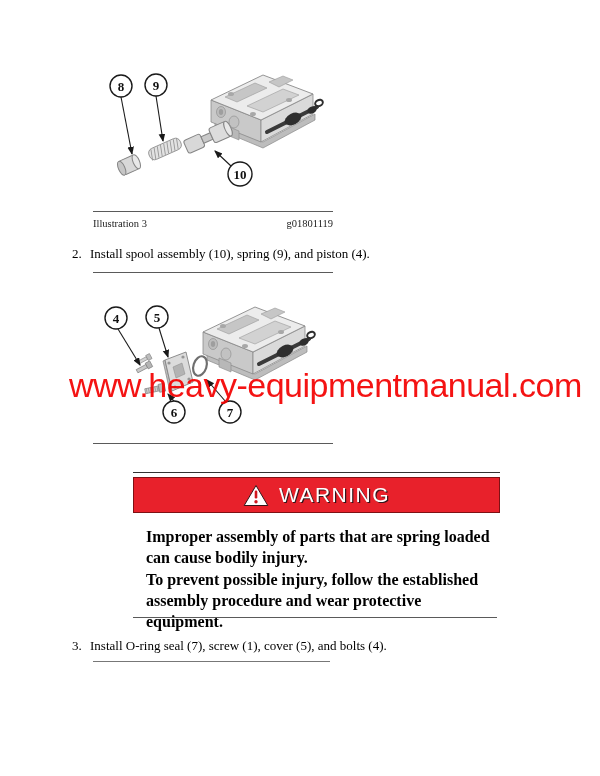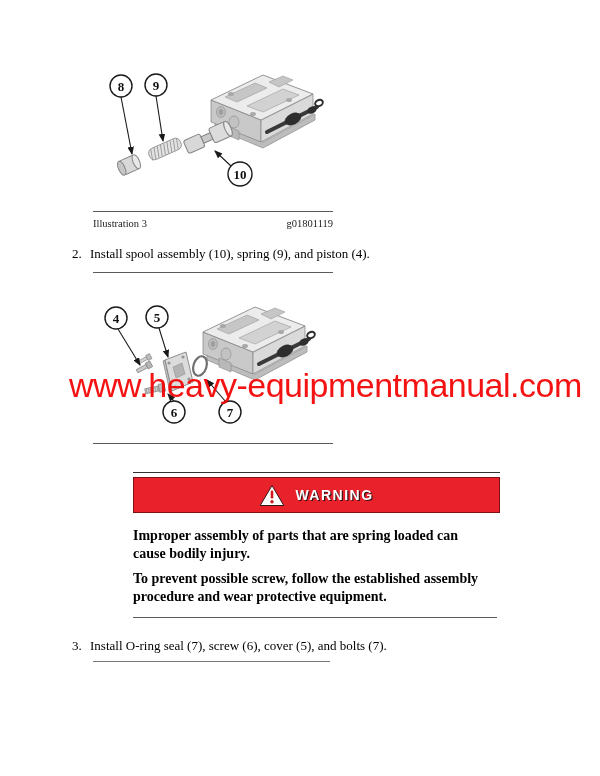--- a/index.html
+++ b/index.html
@@ -33,27 +33,27 @@
     white-space:nowrap;z-index:6;margin-left:29px;
   }
   .warn-banner{
     position:absolute;left:133px;top:477px;width:367px;height:36px;
     background:#e8212b;border:1px solid #7e1114;box-sizing:border-box;
     display:flex;align-items:center;justify-content:center;gap:10px;
     z-index:2;
   }
   .warn-banner .wtitle{
     font-family:"Liberation Sans", sans-serif;
-    font-weight:bold;font-size:14px;color:#ffffff;
+    font-weight:normal;font-size:21px;color:#ffffff;
     letter-spacing:1.5px;
     text-shadow:1.2px 1.2px 0 #33161a;
   }
   .warn-text{
-    position:absolute;left:133px;width:350px;
-    font-weight:bold;font-size:14px;line-height:1.3;color:#000;
+    position:absolute;left:146px;width:350px;
+    font-weight:bold;font-size:16px;line-height:1.3;color:#000;
   }
   .callout-circle{fill:#ffffff;stroke:#1a1a1a;stroke-width:1.4;}
   .callout-num{font-family:"Liberation Serif", serif;font-weight:bold;font-size:13px;fill:#111;text-anchor:middle;}
   .leader{stroke:#1a1a1a;stroke-width:1.1;fill:none;}
 </style>
 </head>
 <body>
 
 <div class="page">
 
@@ -209,22 +209,22 @@
   <div class="rule" style="top:472px;left:133px;width:367px;background:#333"></div>
   <div class="warn-banner" style="background: rgb(232, 33, 43);">
     <svg width="26" height="23" viewBox="0 0 26 23">
       <path d="M13,1.5 L24.8,21.5 L1.2,21.5 Z" fill="#ffffff" stroke="#33161a" stroke-width="1"></path>
       <rect x="11.7" y="6.5" width="2.6" height="8" rx="1.2" fill="#d0181f"></rect>
       <circle cx="13" cy="17.8" r="1.7" fill="#d0181f"></circle>
     </svg>
     <span class="wtitle">WARNING</span>
   </div>
   <div class="warn-text" style="top:527px">Improper assembly of parts that are spring loaded can cause bodily injury.</div>
-  <div class="warn-text" style="top:570px">To prevent possible screw, follow the established assembly procedure and wear protective equipment.</div>
+  <div class="warn-text" style="top:570px">To prevent possible injury, follow the established assembly procedure and wear protective equipment.</div>
   <div class="rule" style="top:617px;left:133px;width:364px"></div>
 
   <div class="step" style="top:638px">
     <span class="num">3.</span>
-    <span>Install O-ring seal (7), screw (6), cover (5), and bolts (7).</span>
+    <span>Install O-ring seal (7), screw (1), cover (5), and bolts (4).</span>
   </div>
   <div class="rule light" style="top:661px;left:93px;width:237px"></div>
 
 </div>
 
 </body></html>

